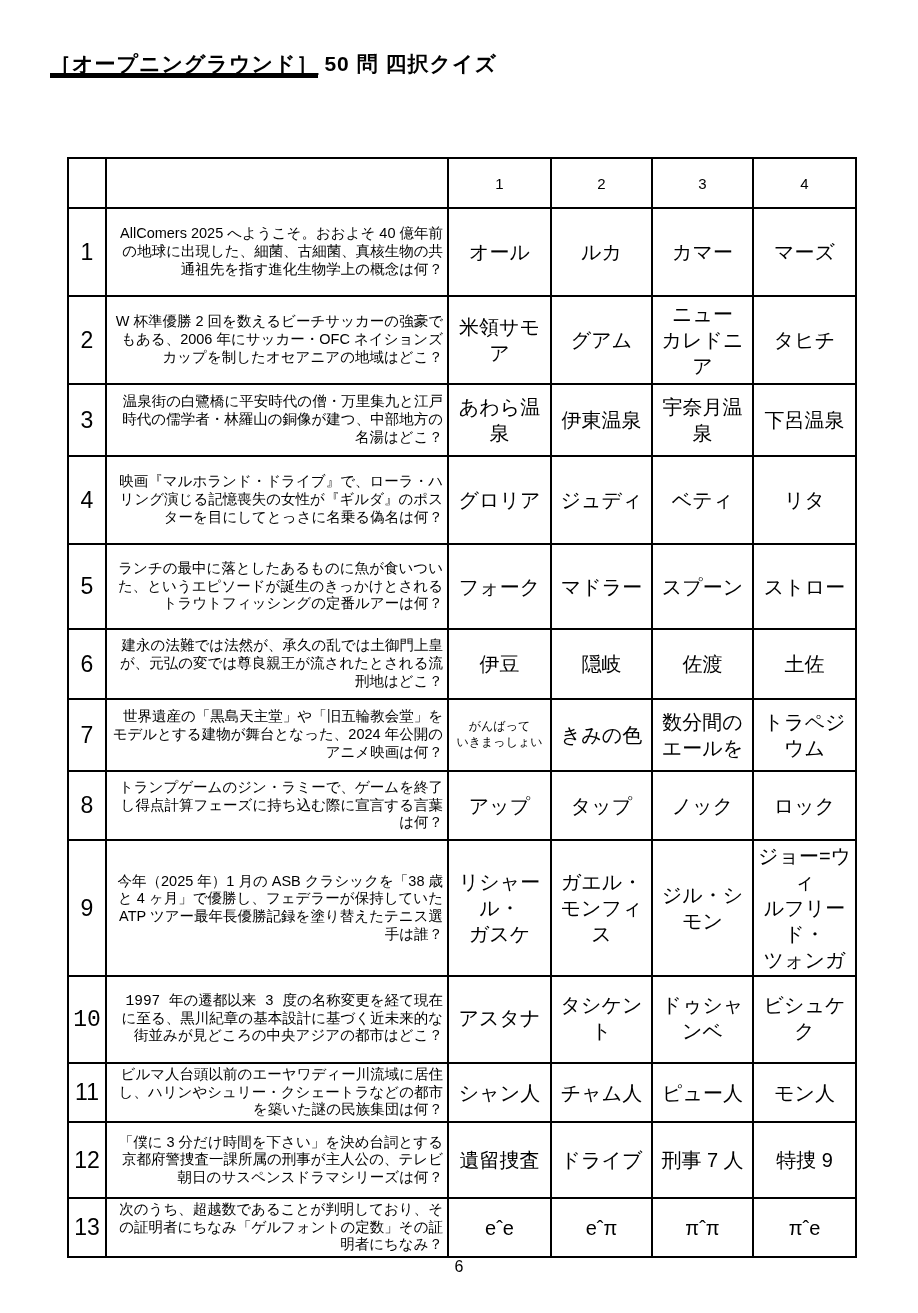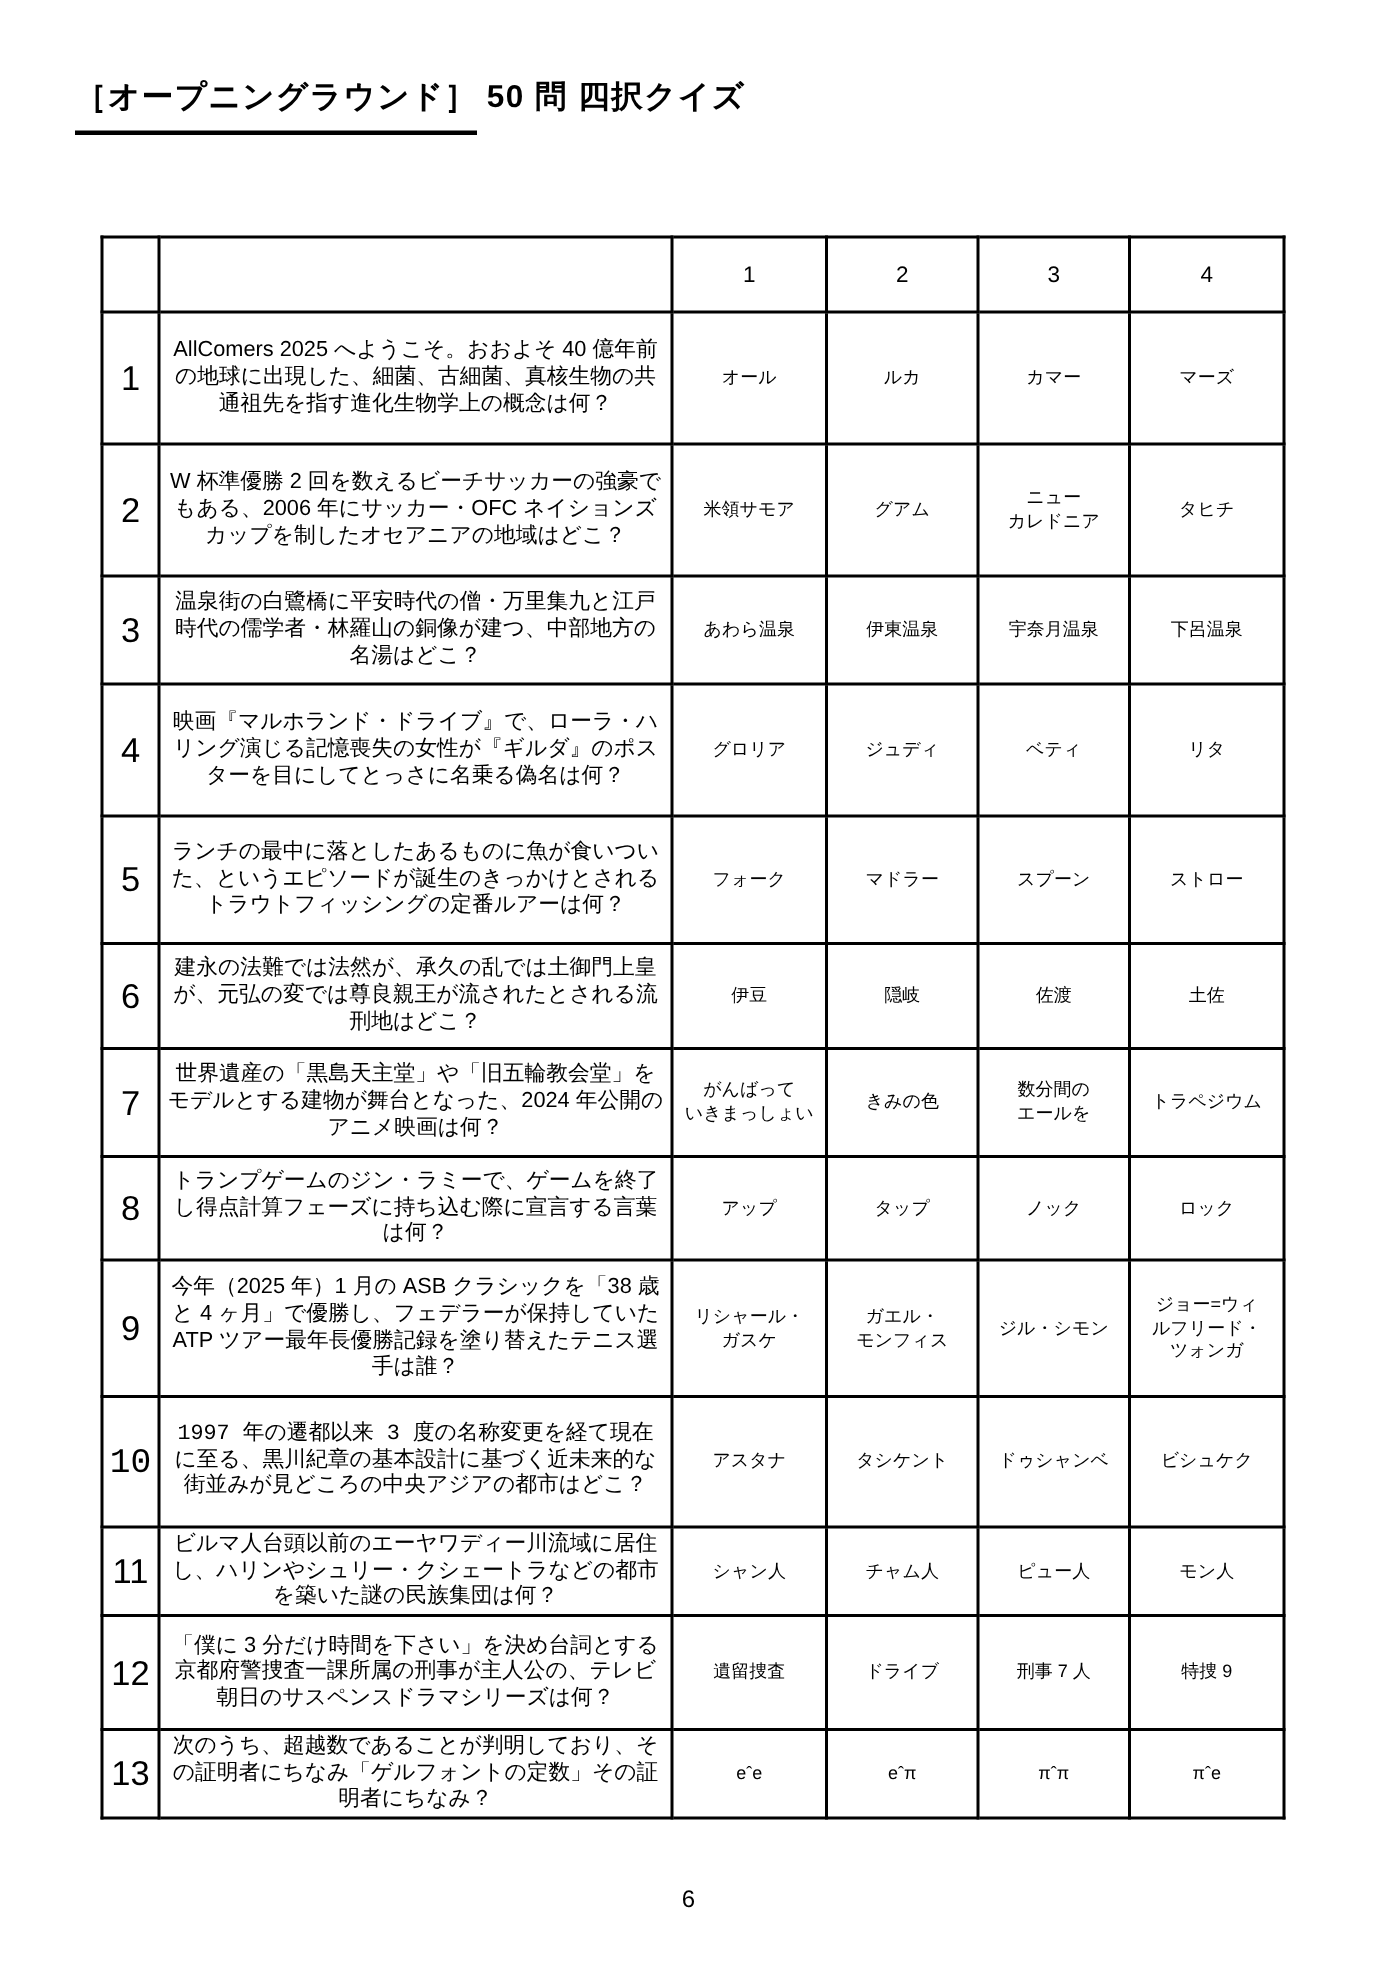--- a/index.html
+++ b/index.html
@@ -22,21 +22,22 @@
     left: 50px;
     top: 50px;
     margin: 0;
     font-size: 21px;
     font-weight: bold;
     letter-spacing: 1px;
     white-space: nowrap;
   }
   .title-bracket {
     border-bottom: 3px solid #000;
-    padding-bottom: 11px;
+    padding-bottom: 0;
+    text-decoration: underline;
   }
   .title-rest {
     margin-left: 6px;
   }
   table.quiz-table {
     position: absolute;
     left: 67px;
     top: 157px;
     width: 788px;
     border-collapse: collapse;
@@ -57,28 +58,28 @@
   .cell-num {
     font-size: 23px;
     font-weight: 400;
     text-align: center;
     vertical-align: middle;
     padding: 0;
   }
   .cell-q {
     font-size: 14.5px;
     line-height: 1.22;
-    text-align: center;
+    text-align: right;
     vertical-align: middle;
     padding: 2px 4px;
     white-space: pre-line;
     margin-top: 44px;
   }
   .cell-opt {
-    font-size: 12px;
+    font-size: 20px;
     line-height: 1.3;
     text-align: center;
     vertical-align: middle;
     padding: 2px 2px;
     white-space: pre-line;
   }
   .cell-opt.small { font-size: 12px; }
   .page-number {
     position: absolute;
     top: 1258px;

